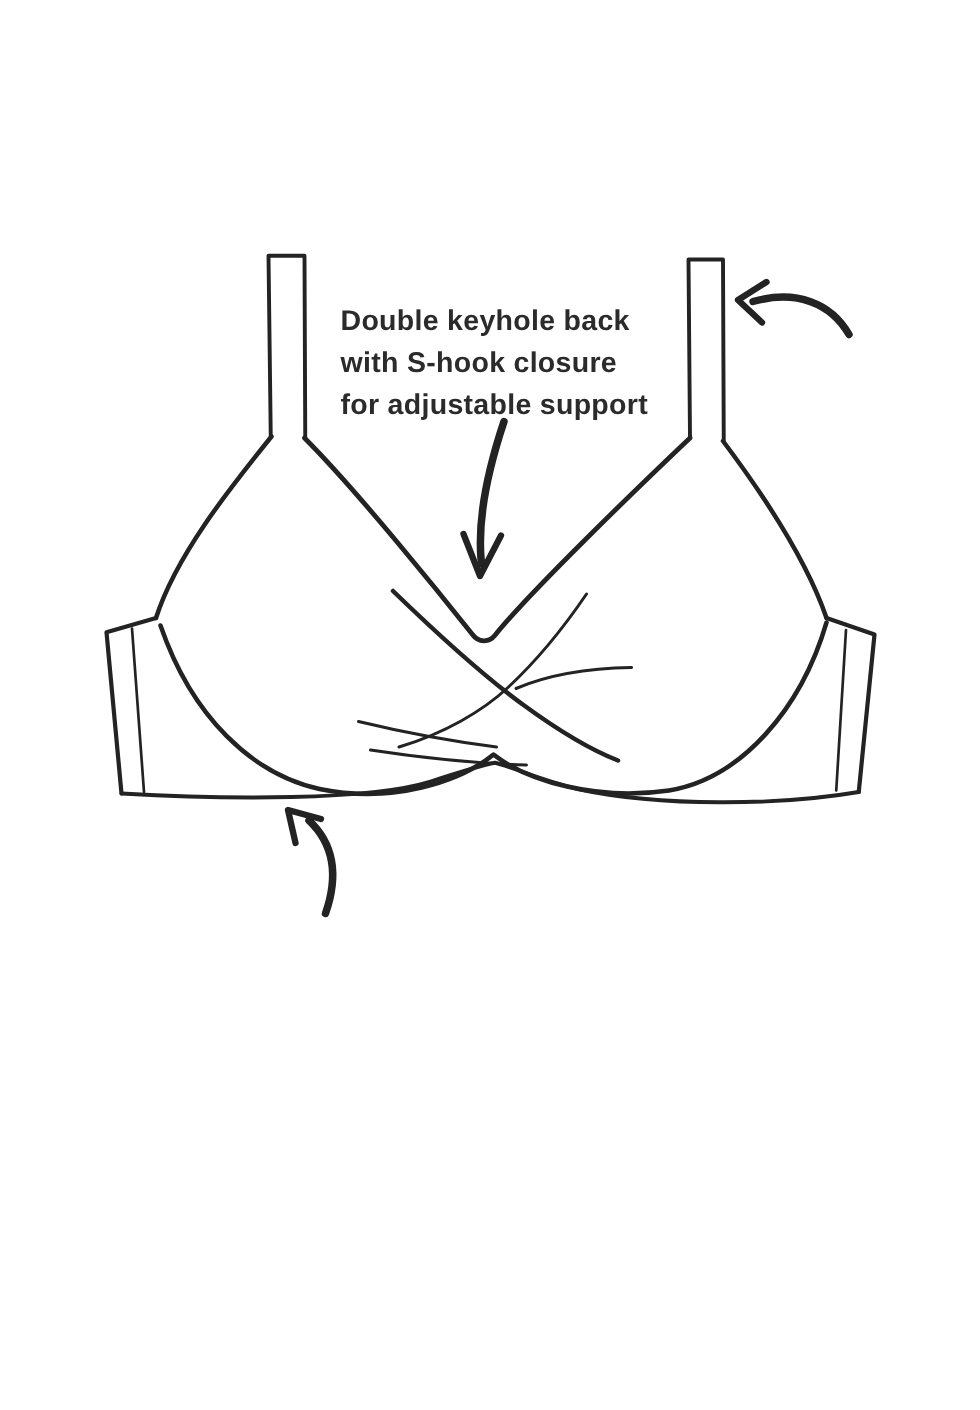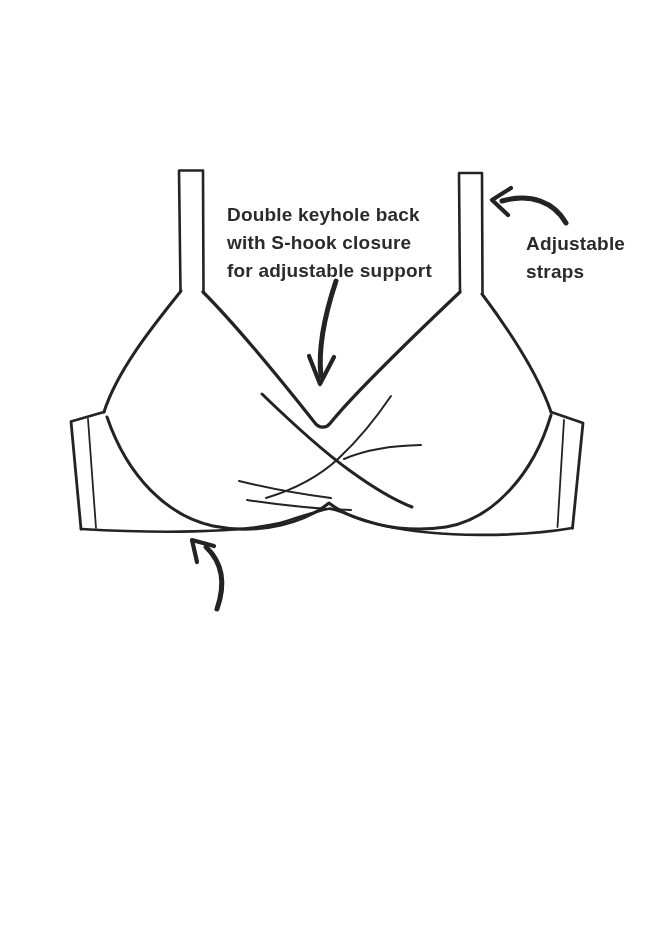--- a/index.html
+++ b/index.html
@@ -78,17 +78,15 @@
         <path stroke-width="5" d="M217,609 C225,586 224,564 206,547"></path>
         <path stroke-width="4.2" d="M197,562 L192,540 L214,546"></path>
       </g>
     </g>
   </svg>
 
   <div class="label label-keyhole">Double keyhole back
 with S-hook closure
 for adjustable support</div>
 
-  <div class="label label-straps">Adjustable
-straps</div>
 
 
 </div>
 
 </body></html>

